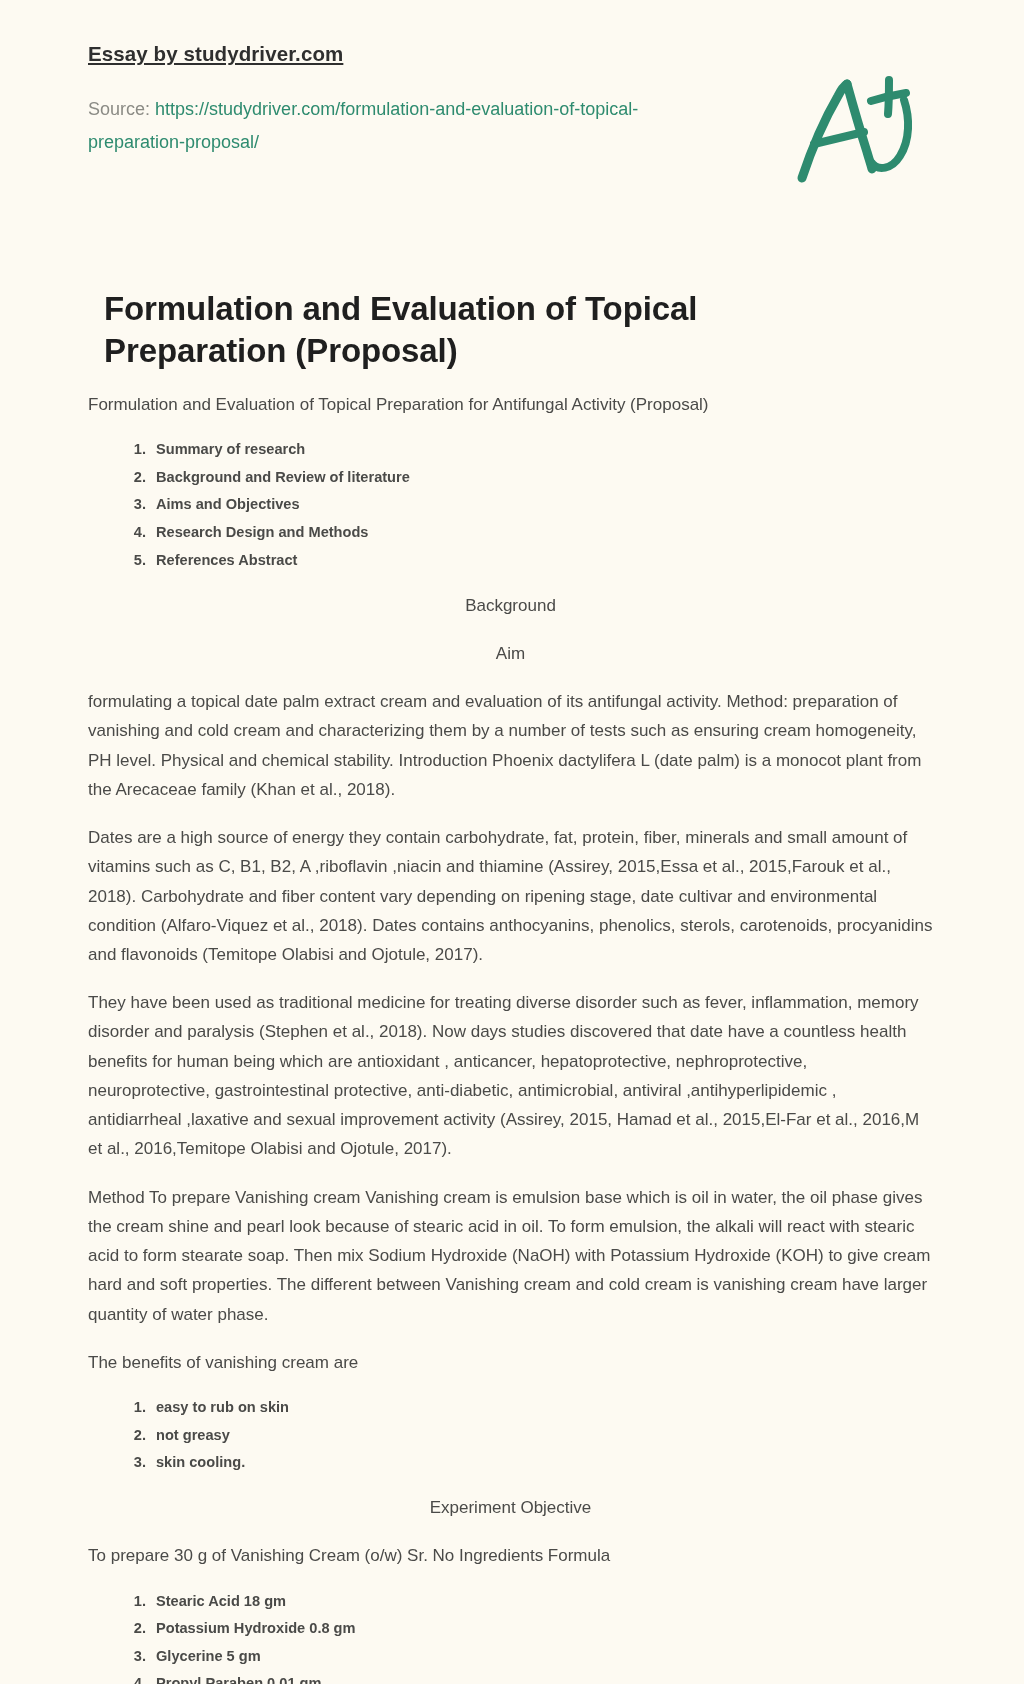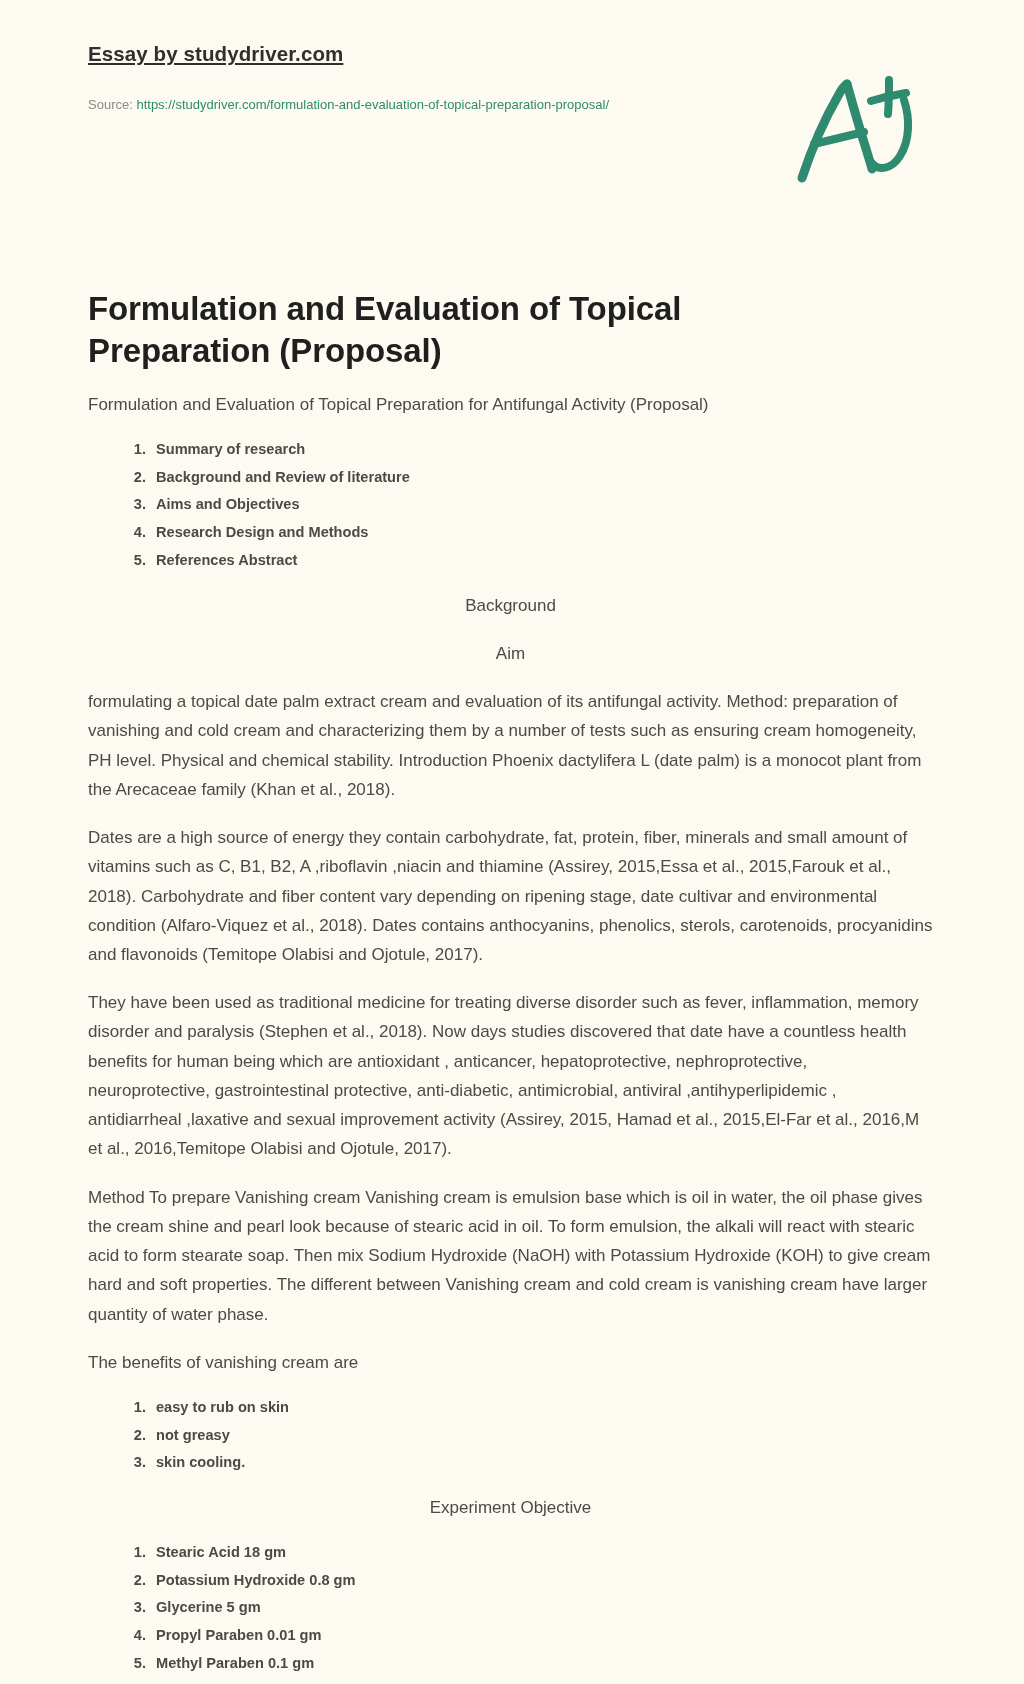--- a/index.html
+++ b/index.html
@@ -36,21 +36,21 @@
   .essay-by {
     font-size: 20.5px;
     font-weight: bold;
     color: #2f2f2f;
     letter-spacing: 0.1px;
     margin: 0 0 26px 0;
     line-height: 1.2;
     text-decoration: underline;
   }
   .source-line {
-    font-size: 13px;
+    font-size: 18px;
     line-height: 1.85;
     color: #8b8b85;
     word-break: break-word;
   }
   .source-label {
     color: #8b8b85;
   }
   .source-url {
     color: #2e8b6f;
     text-decoration: none;
@@ -66,21 +66,21 @@
   .logo-wrap svg {
     display: block;
   }
 
   
   .doc-title {
     font-size: 33px;
     font-weight: bold;
     line-height: 1.26;
     color: #1f1f1f;
-    margin: 98px 0 0 0;
+    margin: 98px 0 0 16px;
     padding: 0 88px 0 88px;
     letter-spacing: -0.1px;
     max-width: 860px;
     box-sizing: border-box;
   }
 
   
   .doc-body {
     padding: 0 88px 60px 88px;
     box-sizing: border-box;
@@ -178,20 +178,21 @@
 
     <p>The benefits of vanishing cream are</p>
 
     <ol>
       <li>easy to rub on skin</li>
       <li>not greasy</li>
       <li>skin cooling.</li>
     </ol>
 
     <p class="section-label">Experiment Objective</p>
+    <p>To prepare 30 g of Vanishing Cream (o/w) Sr. No Ingredients Formula</p>
 
     <ol>
       <li>Stearic Acid 18 gm</li>
       <li>Potassium Hydroxide 0.8 gm</li>
       <li>Glycerine 5 gm</li>
       <li>Propyl Paraben 0.01 gm</li>
       <li>Methyl Paraben 0.1 gm</li>
       <li>Purified Water 76.2 gm</li>
     </ol>
 

